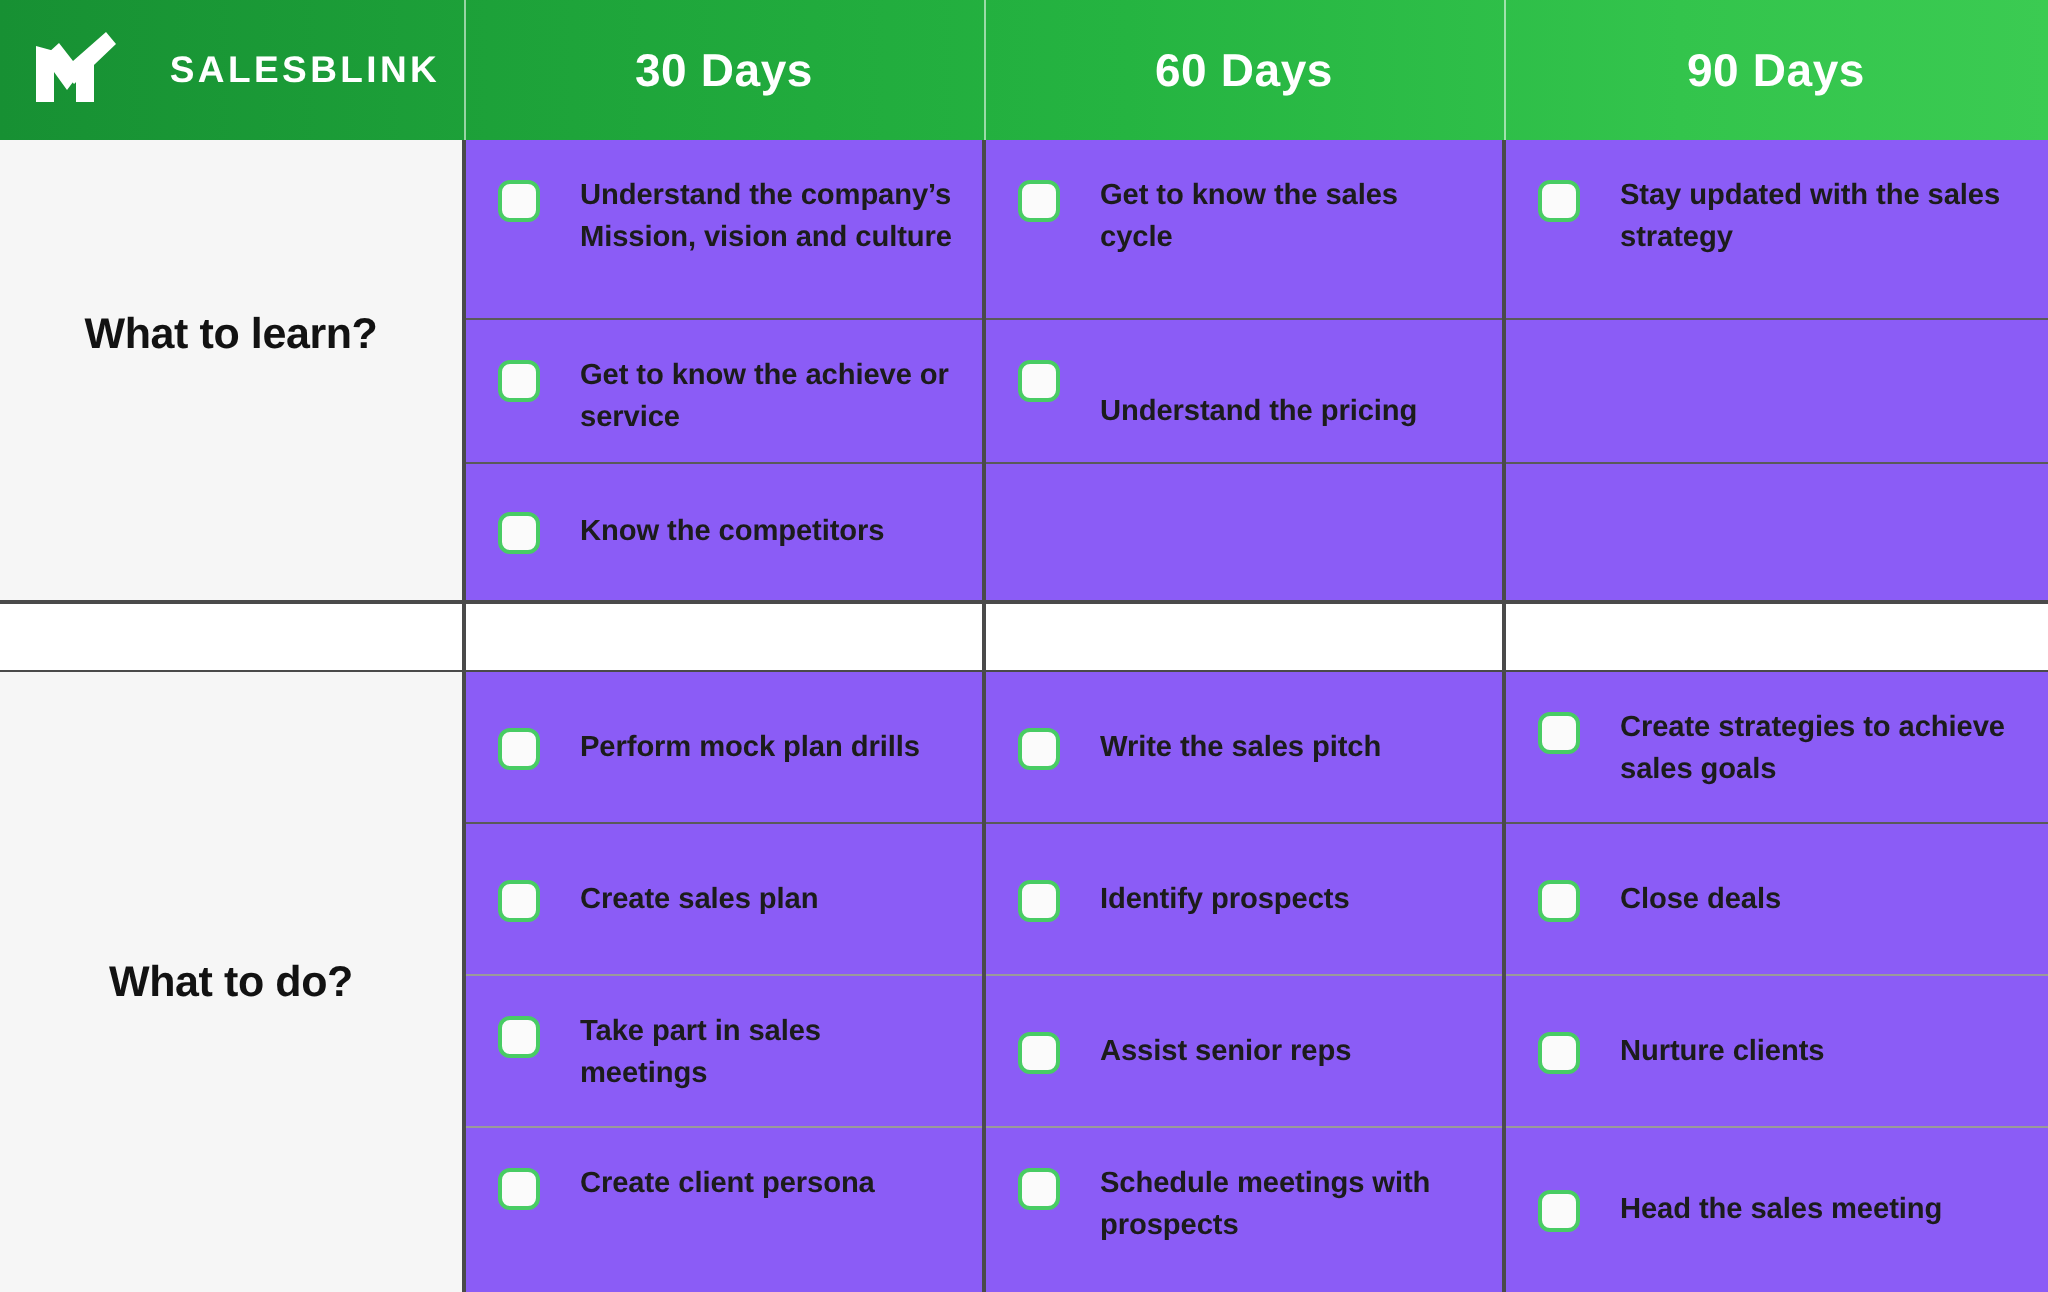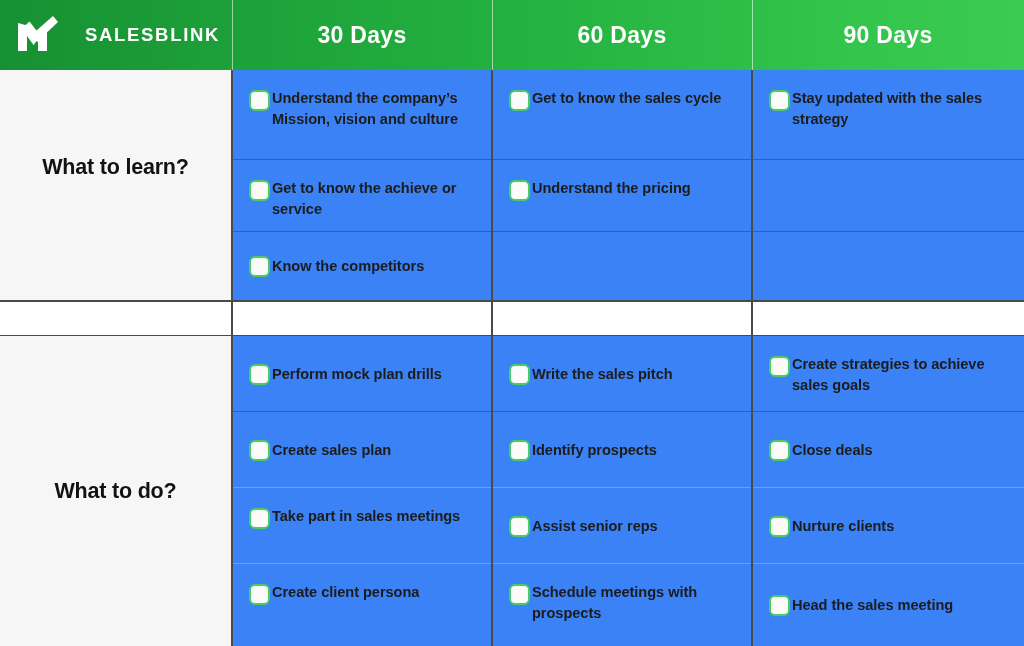--- a/index.html
+++ b/index.html
@@ -141,23 +141,23 @@
     height: 576px;
   }
   .col-30 { left: 231px; width: 260px; }
   .col-60 { left: 491px; width: 260px; }
   .col-90 { left: 751px; width: 273px; border-radius: 19px; }
 
   .cell {
     position: relative;
     display: flex;
     align-items: flex-start;
-    gap: 2px;
+    gap: 20px;
     padding: 18px 14px 0 18px;
-    background: #3b82f6;
+    background: #8b5cf6;
   }
   .cell.vcenter { align-items: center; padding-top: 0; }
 
   .cell.sep::after {
     content: "";
     position: absolute;
     left: 0; bottom: 0;
     width: 100%;
     height: 1.2px;
     background: #5a5a5a;
@@ -259,21 +259,21 @@
       </div>
     </div>
 
     <div class="col col-60">
       <div class="cell sep" style="height:90px">
         <div class="checkbox"></div>
         <div class="cell-text">Get to know the sales cycle</div>
       </div>
       <div class="cell sep" style="height:72px">
         <div class="checkbox"></div>
-        <div class="cell-text" style="">Understand the pricing</div>
+        <div class="cell-text" style="margin-top:18px">Understand the pricing</div>
       </div>
       <div class="cell empty" style="height:68px">
         <div class="cell-text"></div>
       </div>
 
       <div style="height:36px"></div>
 
       <div class="cell vcenter sep" style="height:76px">
         <div class="checkbox"></div>
         <div class="cell-text">Write the sales pitch</div>

